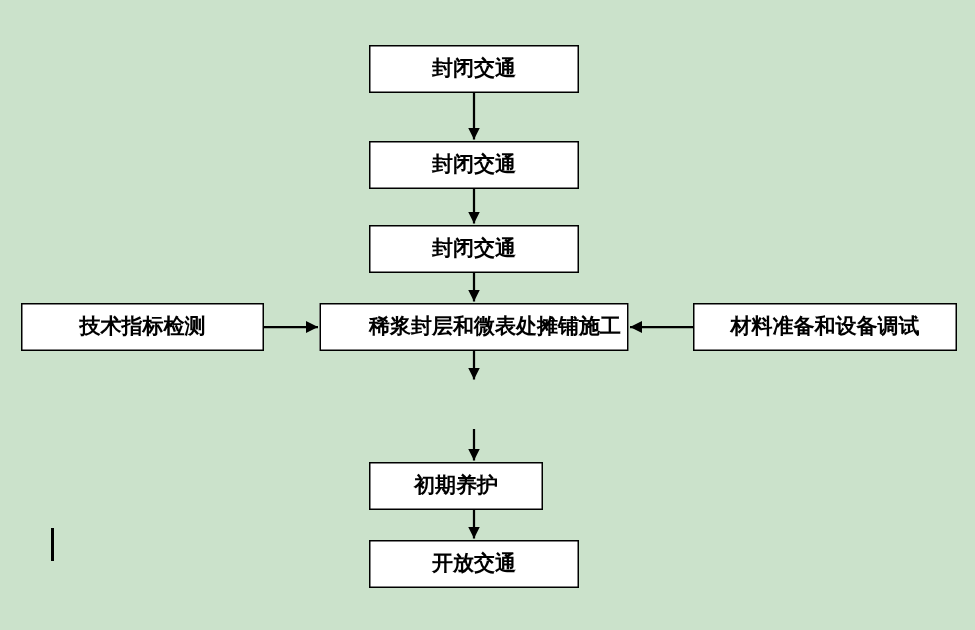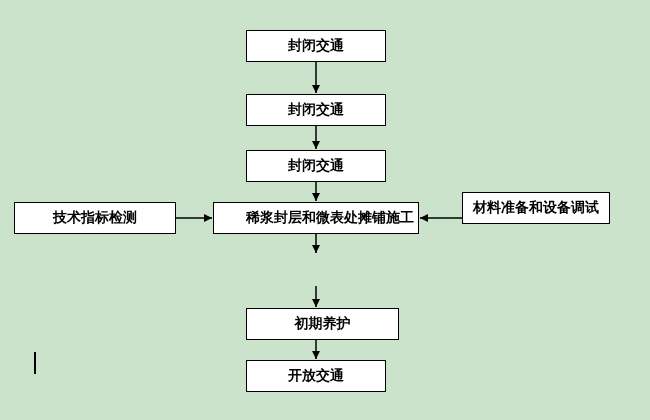--- a/index.html
+++ b/index.html
@@ -24,25 +24,25 @@
     font-weight: bold;
     color: #000;
     white-space: nowrap;
   }
   
   .n0 { left: 246px; top: 30px;  width: 140px; }
   .n1 { left: 246px; top: 94px;  width: 140px; }
   .n2 { left: 246px; top: 150px; width: 140px; }
   .n3 { left: 213px; top: 202px; width: 206px; padding-left: 28px; }
   .n6 { left: 242px; top: 254px; width: 148px; }
-  .n7 { left: 246px; top: 308px; width: 153px; }
+  .n7 { left: 246px; top: 308px; width: 116px; }
   .n8 { left: 246px; top: 360px; width: 140px; }
   
   .n4 { left: 14px;  top: 202px; width: 162px; font-family: Liberation Serif, serif; }
-  .n5 { left: 462px; top: 192px; width: 148px; }
+  .n5 { left: 462px; top: 202px; width: 176px; }
 
   .arrows {
     position: absolute;
     left: 0; top: 0;
     width: 650px; height: 420px;
     pointer-events: none;
   }
   .text-cursor {
     position: absolute;
     left: 34px;

